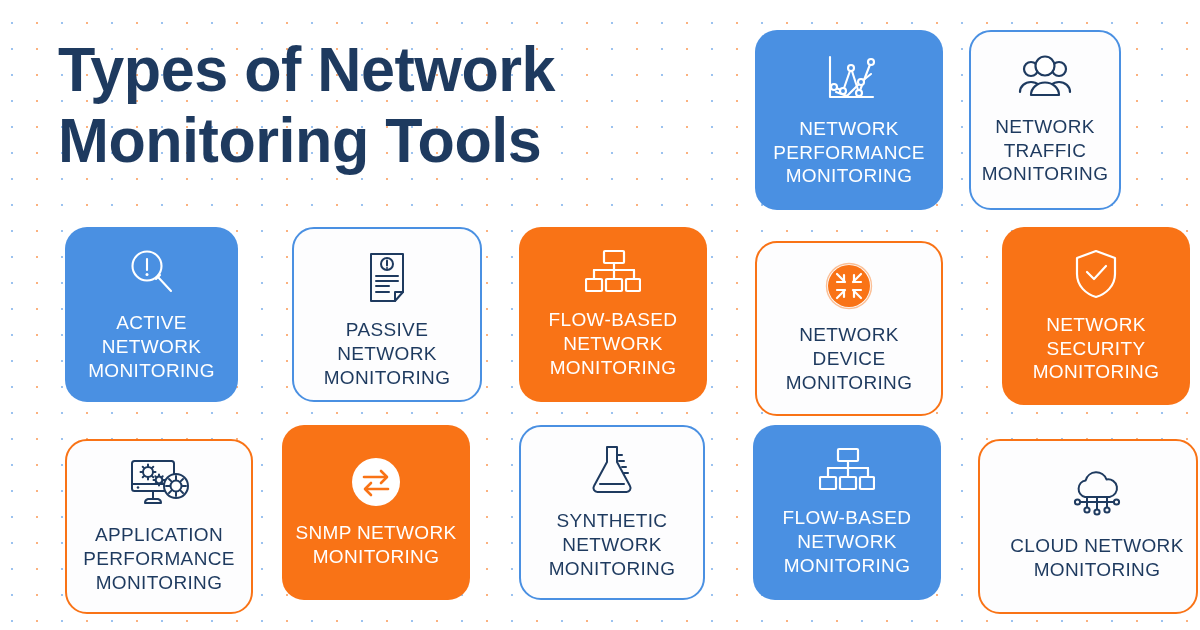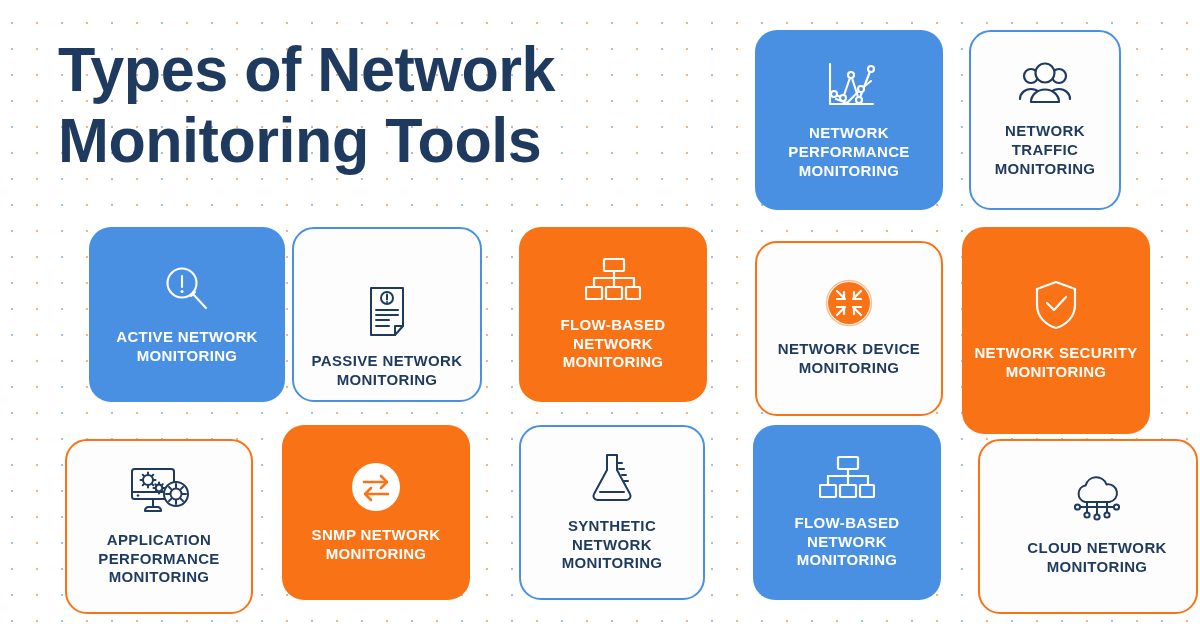--- a/index.html
+++ b/index.html
@@ -55,22 +55,22 @@
     justify-content: center;
     text-align: center;
     padding: 10px 8px;
   }
   .card .icon {
     display: block;
     line-height: 0;
     margin-bottom: 13px;
   }
   .card .label {
-    font-size: 15px;
-    font-weight: bold;
+    font-size: 19px;
+    font-weight: normal;
     letter-spacing: 0.35px;
     line-height: 1.26;
     text-transform: uppercase;
     white-space: pre-line;
   }
 
   
   .fill-blue   { background: #4A90E2; border: none; }
   .fill-orange { background: #F97316; border: none; }
   .fill-blue .label, .fill-orange .label { color: #ffffff; }
@@ -116,21 +116,21 @@
         <circle cx="44" cy="15" r="7"></circle>
         <path d="M33 38 a11 10 0 0 1 22 0"></path>
         <circle cx="30" cy="12" r="9.5" fill="#ffffff"></circle>
         <path d="M16 41 a14 12.5 0 0 1 28 0 z" fill="#ffffff"></path>
       </svg>
     </span>
     <span class="label">NETWORK TRAFFIC
 MONITORING</span>
   </div>
 
-  <div class="card fill-blue" style="left:65px; top:227px; width:196px; height:175px;margin-left:24px;">
+  <div class="card fill-blue" style="left:65px; top:227px; width:173px; height:175px;">
     <span class="icon">
       <svg width="52" height="52" viewBox="0 0 52 52" fill="none" stroke="#ffffff" stroke-width="2.1" stroke-linecap="round" stroke-linejoin="round">
         <circle cx="21" cy="20" r="14.5"></circle>
         <path d="M21 13 V24"></path>
         <circle cx="21" cy="28.5" r="1.5" fill="#ffffff" stroke="none"></circle>
         <path d="M31.5 30.5 L45 45"></path>
         <path d="M30 33 L34 29"></path>
       </svg>
     </span>
     <span class="label">ACTIVE NETWORK
@@ -188,21 +188,21 @@
             <polyline points="19,35 19,28 12,28"></polyline>
           <path d="M28 28 L36 36"></path>
             <polyline points="29,35 29,28 36,28"></polyline>
         </g>
       </svg>
     </span>
     <span class="label">NETWORK DEVICE
 MONITORING</span>
   </div>
 
-  <div class="card fill-orange" style="left:962px; top:227px; width:188px; height:207px;">
+  <div class="card fill-orange" style="left:1002px; top:227px; width:188px; height:178px;">
     <span class="icon">
       <svg width="48" height="52" viewBox="0 0 48 52" fill="none" stroke="#ffffff" stroke-width="2.2" stroke-linecap="round" stroke-linejoin="round">
         <path d="M24 3 L43 10 V26 C43 38 34 46 24 49 C14 46 5 38 5 26 V10 Z"></path>
         <polyline points="15,24 22,31 34,18"></polyline>
       </svg>
     </span>
     <span class="label">NETWORK SECURITY
 MONITORING</span>
   </div>
 

